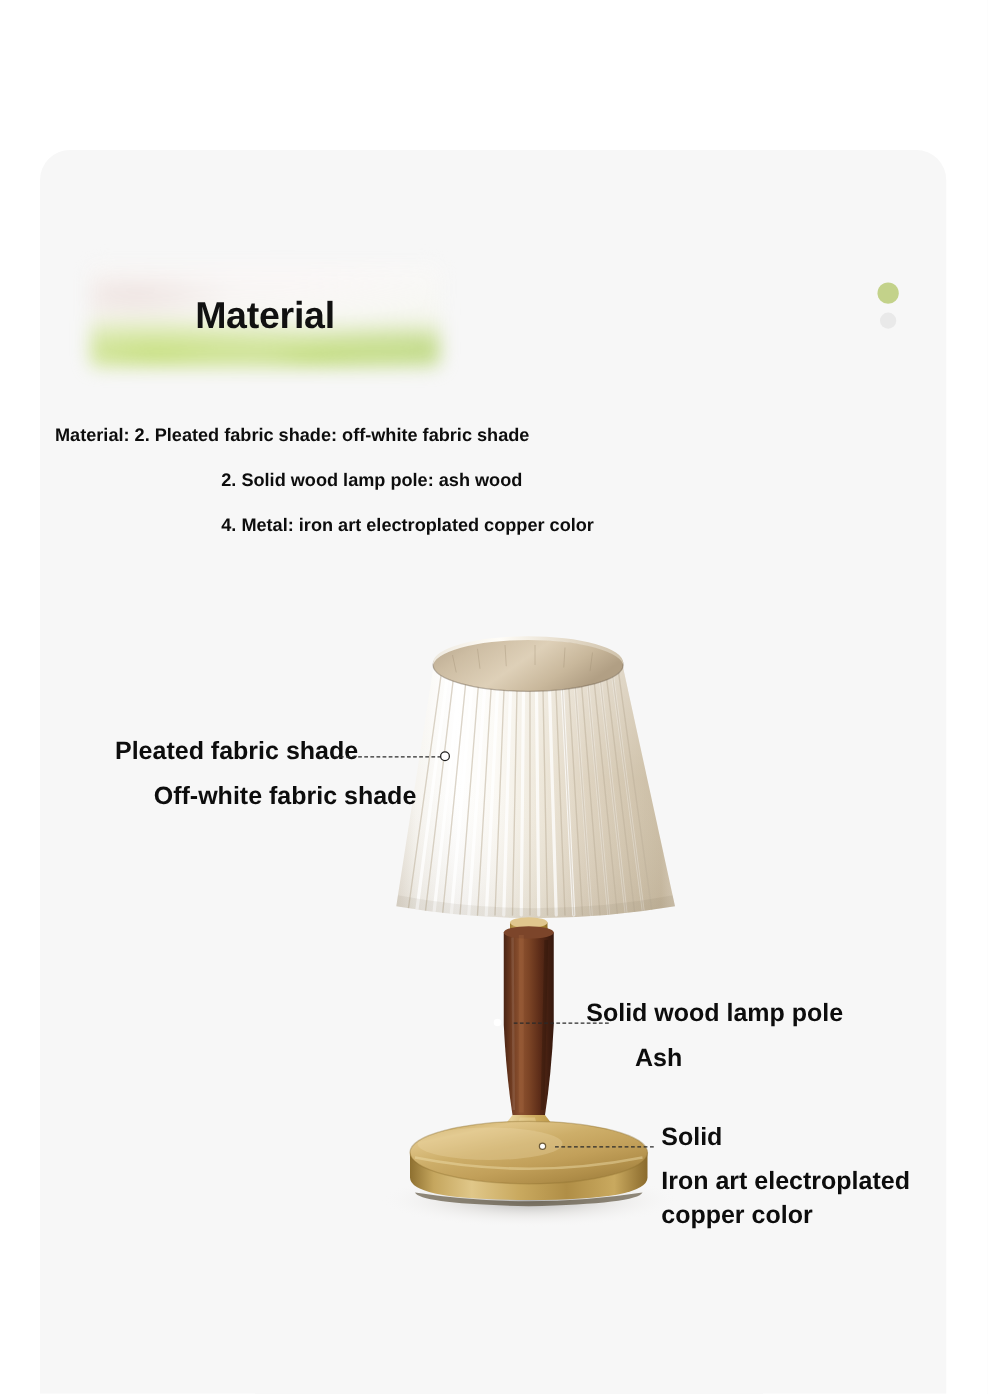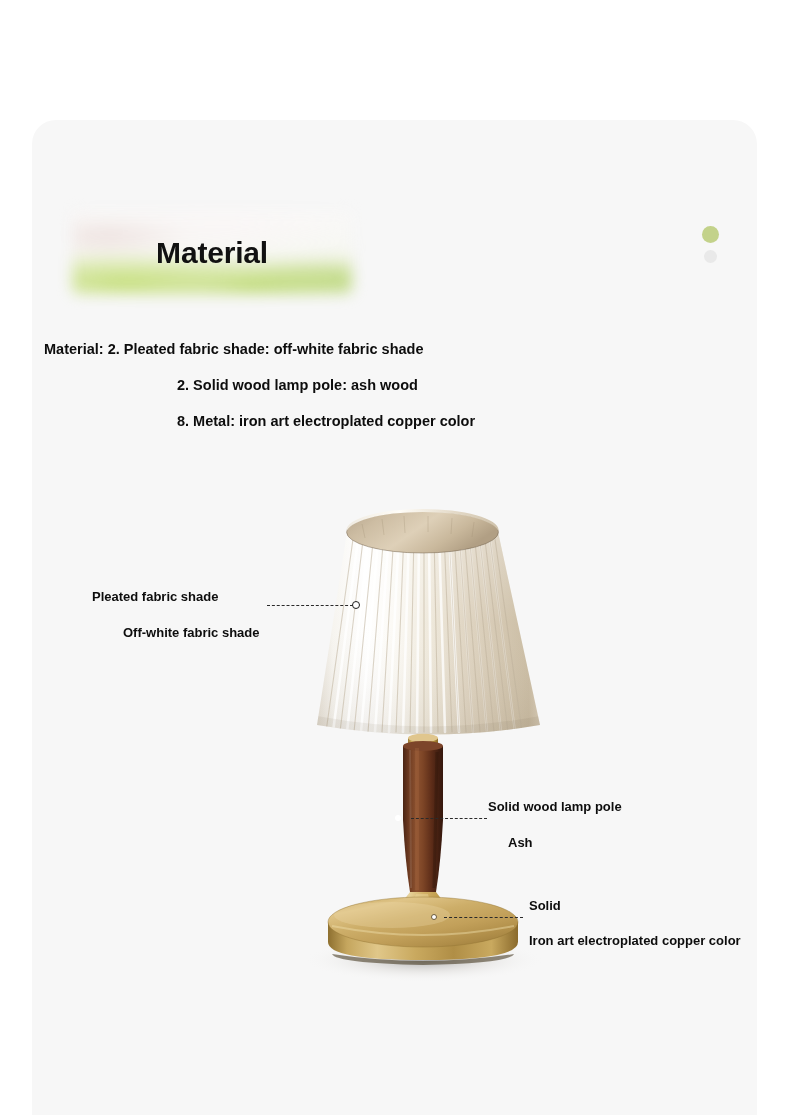--- a/index.html
+++ b/index.html
@@ -105,21 +105,21 @@
   .material-line.l0 { left: 32px;  top: 0px;  }
   .material-line.l1 { left: 165px; top: 36px; text-align: center; }
   .material-line.l2 { left: 165px; top: 72px; }
 
   
   #lamp { position: absolute; left: 0; top: 0; width: 725px; height: 995px; }
 
   
   .callout-label {
     position: absolute;
-    font-size: 13px;
+    font-size: 20px;
     font-weight: bold;
     color: #0d0d0d;
     line-height: 1.35;
     white-space: pre-line;
   }
   .callout-label.right-wrap { white-space: normal; }
 
   .leader-line {
     position: absolute;
     height: 0;
@@ -139,21 +139,21 @@
     width: 6px;
     height: 6px;
     border-radius: 50%;
     background: #ffffff;
     box-sizing: border-box;
   }
   .leader-dot.outlined { border: 1px solid #6b5a3a; }
 
   #cl-shade-a  { left: 60px;  top: 468px; }
   #cl-shade-b  { left: 47px;  top: 504px; margin-left: 44px; }
-  #cl-pole-a   { left: 456px; top: 678px; }
+  #cl-pole-a   { left: 437px; top: 678px; }
   #cl-pole-b   { left: 476px; top: 714px; }
   #cl-metal-a  { left: 497px; top: 777px; }
   #cl-metal-b  { left: 497px; top: 812px; width: 262px; }
 
   #line-shade { left: 235px; top: 485px; width: 86px; }
   #ring-shade { left: 320px; top: 481px; }
 
   #dot-pole   { left: 363px; top: 695px; }
   #line-pole  { left: 379px; top: 698px; width: 76px; }
 
@@ -171,21 +171,21 @@
       <span>Material</span>
     </div>
   </div>
 
   <div class="corner-dot" id="dot-active"></div>
   <div class="corner-dot" id="dot-inactive"></div>
 
   <div id="material-list">
     <div class="material-line l0">Material: 2. Pleated fabric shade: off-white fabric shade</div>
     <div class="material-line l1">2. Solid wood lamp pole: ash wood</div>
-    <div class="material-line l2">8. Metal: iron art electroplated copper color</div>
+    <div class="material-line l2">4. Metal: iron art electroplated copper color</div>
   </div>
 
   <svg id="lamp" viewBox="0 0 725 995">
     <defs>
 
       <linearGradient id="shadeBody" x1="0" y1="0" x2="1" y2="0">
         <stop offset="0.00" stop-color="#e6e0d6"></stop>
         <stop offset="0.07" stop-color="#f6f4ef"></stop>
         <stop offset="0.22" stop-color="#ffffff"></stop>
         <stop offset="0.36" stop-color="#fbf9f4"></stop>

